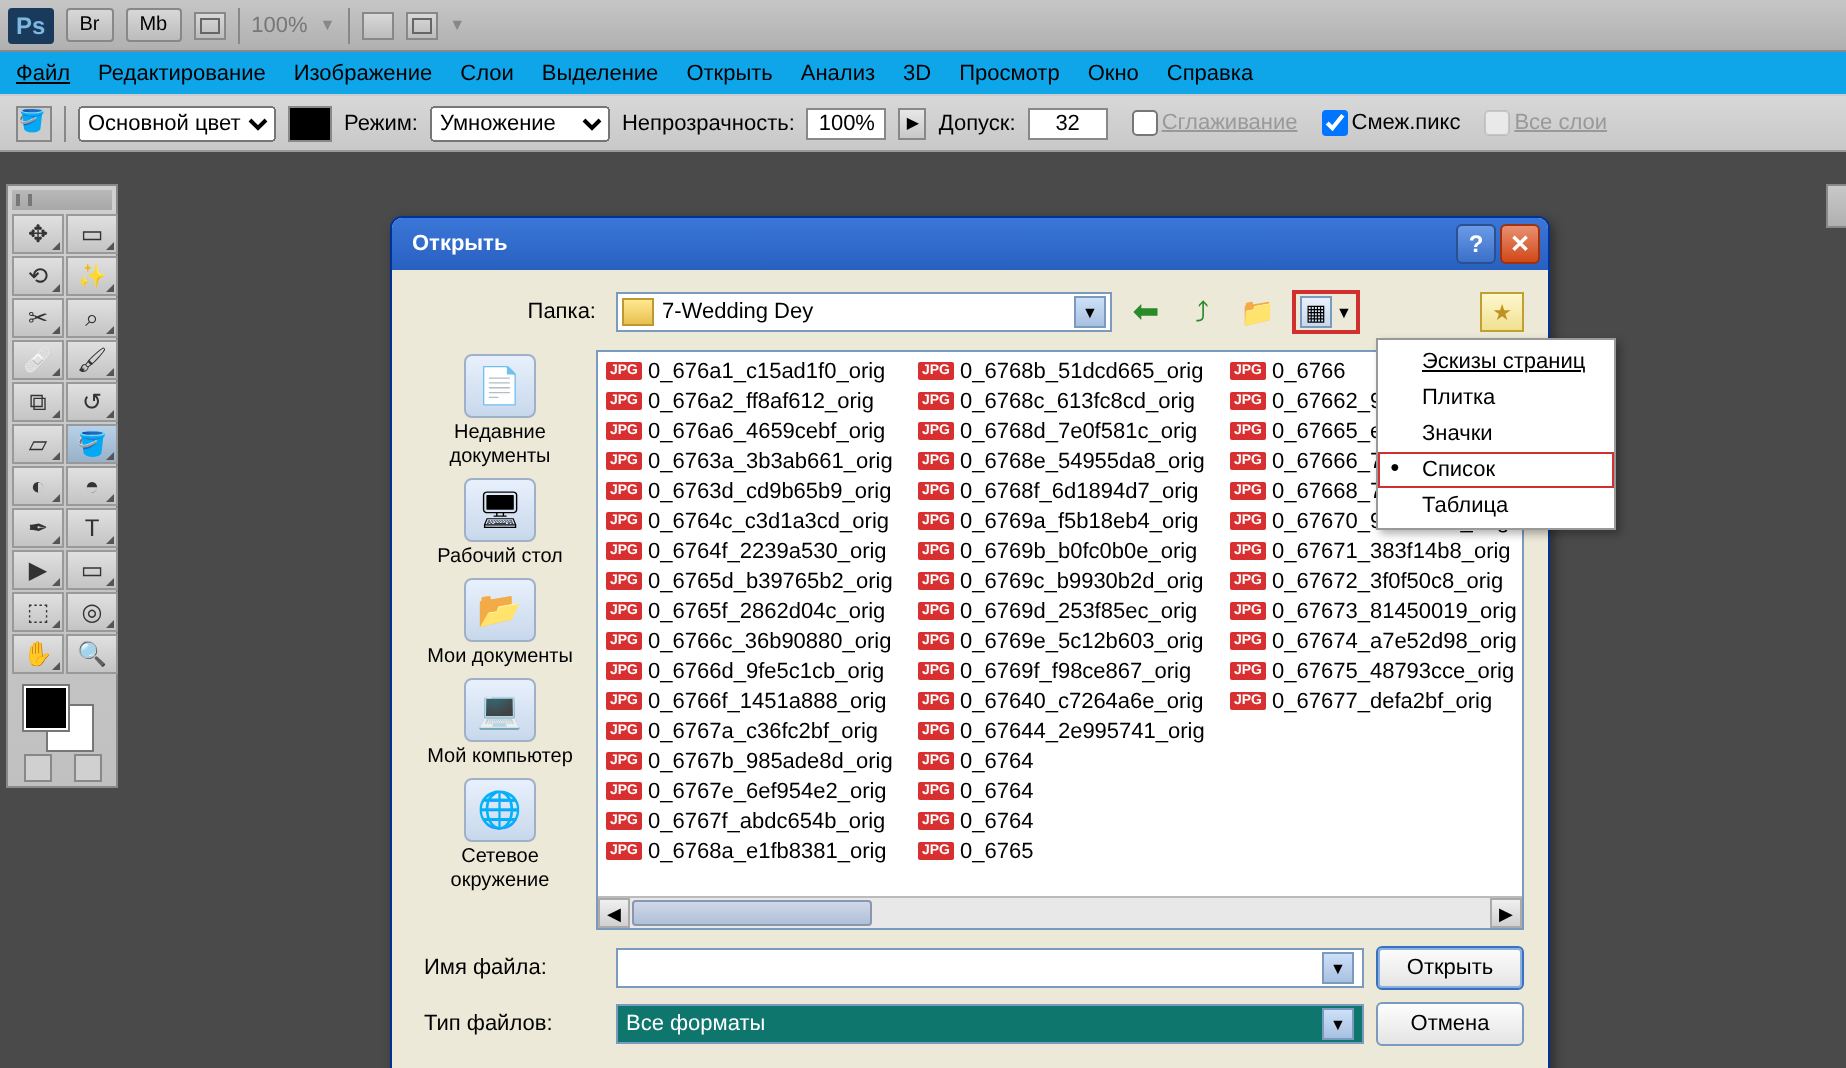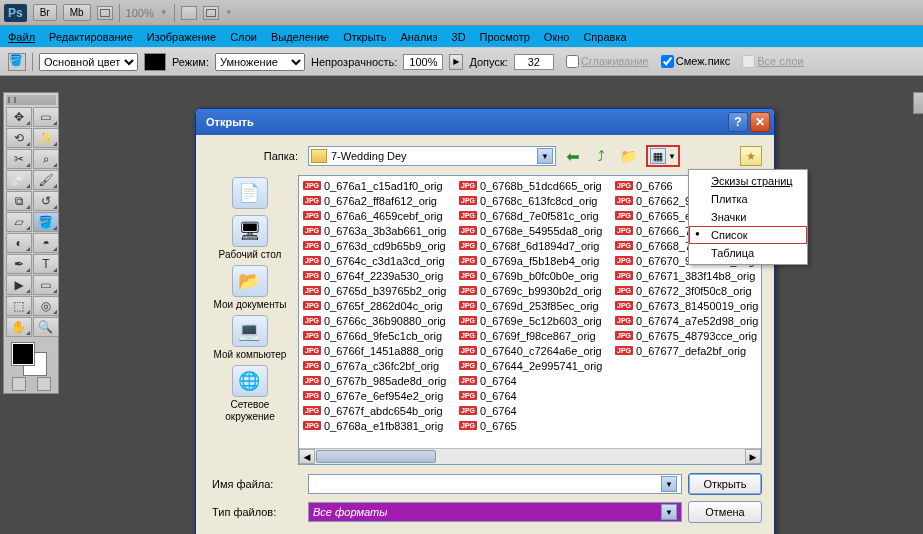--- a/index.html
+++ b/index.html
@@ -86,21 +86,21 @@
 .file-item .fname { font-size:11px; }
 .file-scroll { position:absolute; bottom:0; left:0; right:0; height:16px; background:#e8e8e8; border-top:1px solid #bbb; display:flex; }
 .file-scroll .sbtn { width:16px; height:15px; background:linear-gradient(#f0f0f0,#d0d0d0); border:1px solid #aaa; display:flex; align-items:center; justify-content:center; font-size:9px; }
 .file-scroll .sbtn:last-child { margin-left:auto; }
 .file-scroll .thumb { width:120px; height:13px; margin:1px; background:linear-gradient(#d0d8e8,#b0c0d8); border:1px solid #8898b0; border-radius:2px; }
 
 .bottom-rows { margin-top:8px; }
 .brow { display:flex; align-items:center; gap:6px; margin-bottom:6px; }
 .brow .blbl { width:94px; text-align:left; padding-left:4px; }
 .brow .binput { flex:1; height:20px; border:1px solid #7a9ac0; background:#fff; display:flex; align-items:center; padding:0 4px; }
-.brow .binput.sel { background:#a21caf; color:#fff;font-style:italic; }
+.brow .binput.sel { background:#0f766e; color:#fff; }
 .brow .binput .dd { margin-left:auto; width:16px; height:16px; background:linear-gradient(#cde0f8,#a8c0e0); border:1px solid #7a9ac0; display:flex; align-items:center; justify-content:center; font-size:8px; color:#000; }
 .dlg-btn { width:74px; height:22px; background:linear-gradient(#fdfdfd,#e4e4e4); border:1px solid #7a9ac0; border-radius:3px; }
 .dlg-btn.primary { border:1px solid #3a70c0; box-shadow:0 0 0 1px #8ab0e0 inset; }
 
 
 .right-tab { position:absolute; right:0; top:92px; width:10px; height:22px; background:linear-gradient(#c8c8c8,#b0b0b0); border:1px solid #888; border-right:none; }
 </style>
 </head>
 <body>
 
@@ -212,20 +212,21 @@
         <span style="font-size:8px;margin-left:2px">▼</span>
       </div>
       <div style="flex:1"></div>
       <div class="nav-favs">★</div>
     </div>
 
     <div class="main-area">
       <div class="places">
         <div class="place">
             <div class="place-icon">📄</div>
+            <div class="place-lbl">Недавние документы</div>
           </div>
         <div class="place">
             <div class="place-icon">🖥</div>
             <div class="place-lbl">Рабочий стол</div>
           </div>
         <div class="place">
             <div class="place-icon">📂</div>
             <div class="place-lbl">Мои документы</div>
           </div>
         <div class="place">

